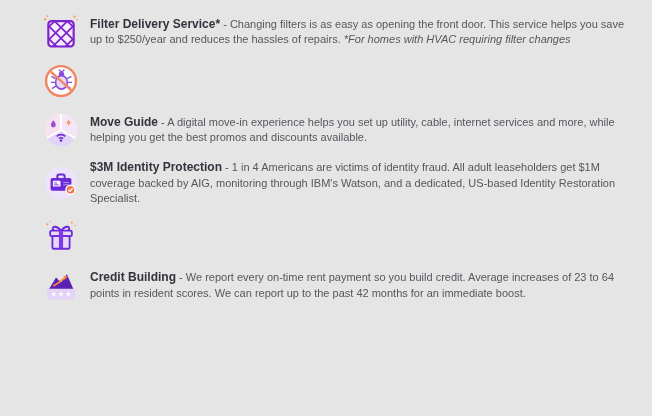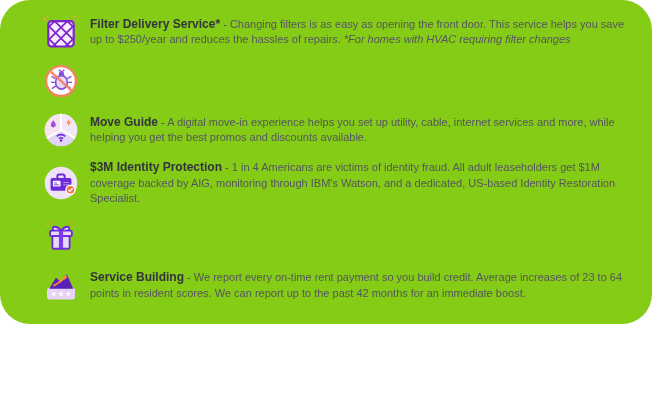--- a/index.html
+++ b/index.html
@@ -1,20 +1,20 @@
 <!DOCTYPE html>
 <html><head>
 <meta charset="utf-8">
 <style>
   html,body { margin:0; padding:0; background:#ffffff; }
   body {
     width:652px; height:416px; overflow:hidden;
     font-family:"Liberation Sans", sans-serif;
   }
-  .canvas { position:relative; width:652px; height:324px; background:#84cc16;border-radius:30px; }
+  .canvas { position:relative; width:652px; height:416px; background:#e5e5e5; }
   .benefits { padding:13px 0 0 42px; }
   .row { display:flex; align-items:center; margin-bottom:11px; width:598px; }
   .icon-wrap { flex:0 0 38px; width:38px; height:38px; margin-right:10px; }
   .icon-wrap svg { display:block; }
   .text { width:544px; font-size:11px; line-height:15.5px; color:#56565e; letter-spacing:0; }
   .title { font-weight:bold; font-size:12px; color:#33333d; }
   .sep { color:#4a4a53; }
   .foot { font-style:italic; }
 </style>
 </head>
@@ -117,20 +117,20 @@
           <rect x="5.5" y="23" width="31" height="13" rx="3" fill="#e5d2f8"></rect>
           <path d="M8 24 L15.5 11.5 L21 17 L27.5 8 L34.5 24 Z" fill="#5b21b6"></path>
           <path d="M12.5 21 C16 19 20 16.5 24.5 12.5" stroke="#ff8a3c" stroke-width="2" fill="none"></path>
           <polygon points="23.6,9.6 28.6,10.4 24.9,14.4" fill="#ff8a3c"></polygon>
           <path transform="translate(13,29.8)" d="M0 -3 L0.9 -0.9 L3 -0.9 L1.3 0.5 L1.9 2.6 L0 1.3 L-1.9 2.6 L-1.3 0.5 L-3 -0.9 L-0.9 -0.9 Z" fill="#ffffff"></path>
           <path transform="translate(21,29.8)" d="M0 -3 L0.9 -0.9 L3 -0.9 L1.3 0.5 L1.9 2.6 L0 1.3 L-1.9 2.6 L-1.3 0.5 L-3 -0.9 L-0.9 -0.9 Z" fill="#ffffff"></path>
           <path transform="translate(29,29.8)" d="M0 -3 L0.9 -0.9 L3 -0.9 L1.3 0.5 L1.9 2.6 L0 1.3 L-1.9 2.6 L-1.3 0.5 L-3 -0.9 L-0.9 -0.9 Z" fill="#ffffff"></path>
         </svg>
       </span>
       <div class="text">
-        <span class="title">Service Building</span>
+        <span class="title">Credit Building</span>
         <span class="sep">-</span>
         <span class="desc">We report every on-time rent payment so you build credit. Average increases of 23 to 64 points in resident scores. We can report up to the past 42 months for an immediate boost.</span>
       </div>
     </div>
 
   </div>
 </div>
 
 </body></html>

